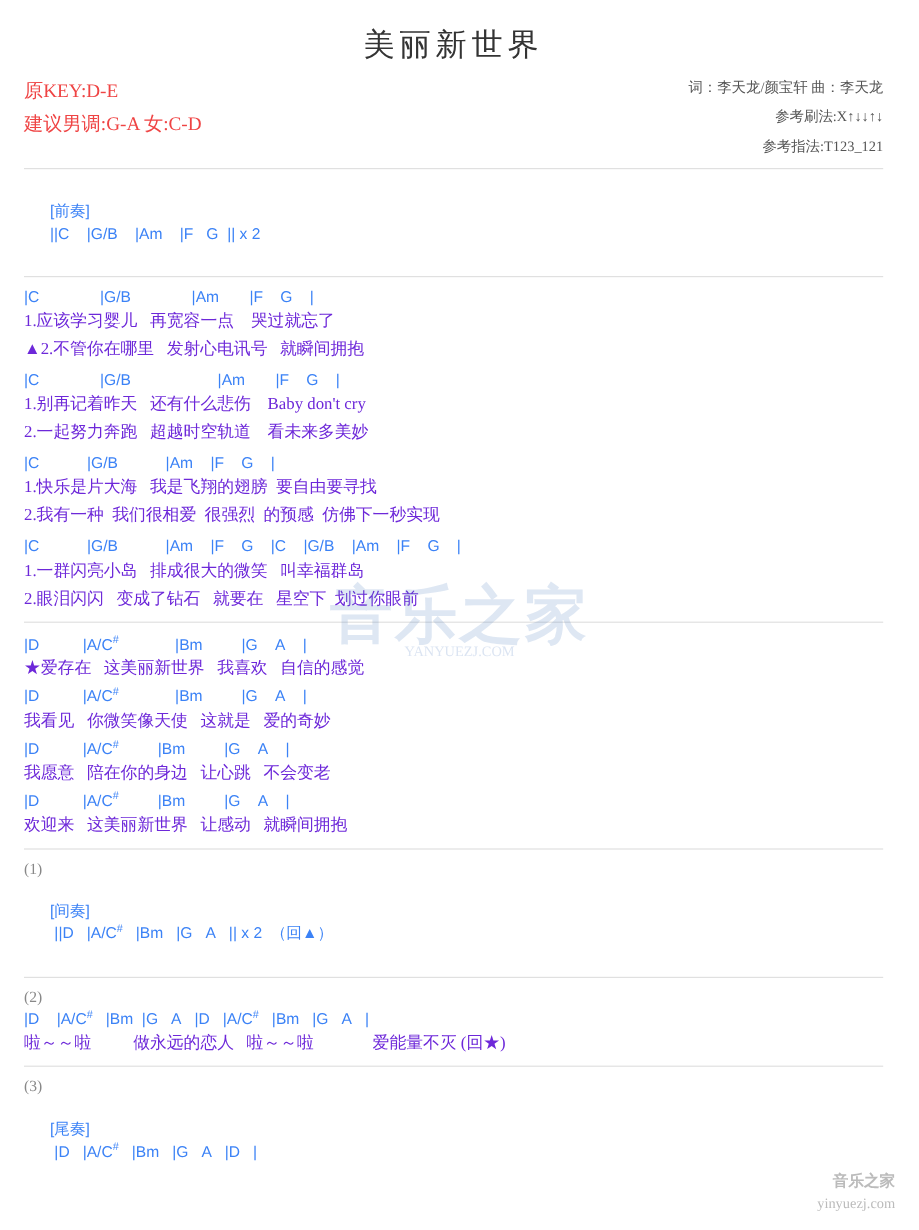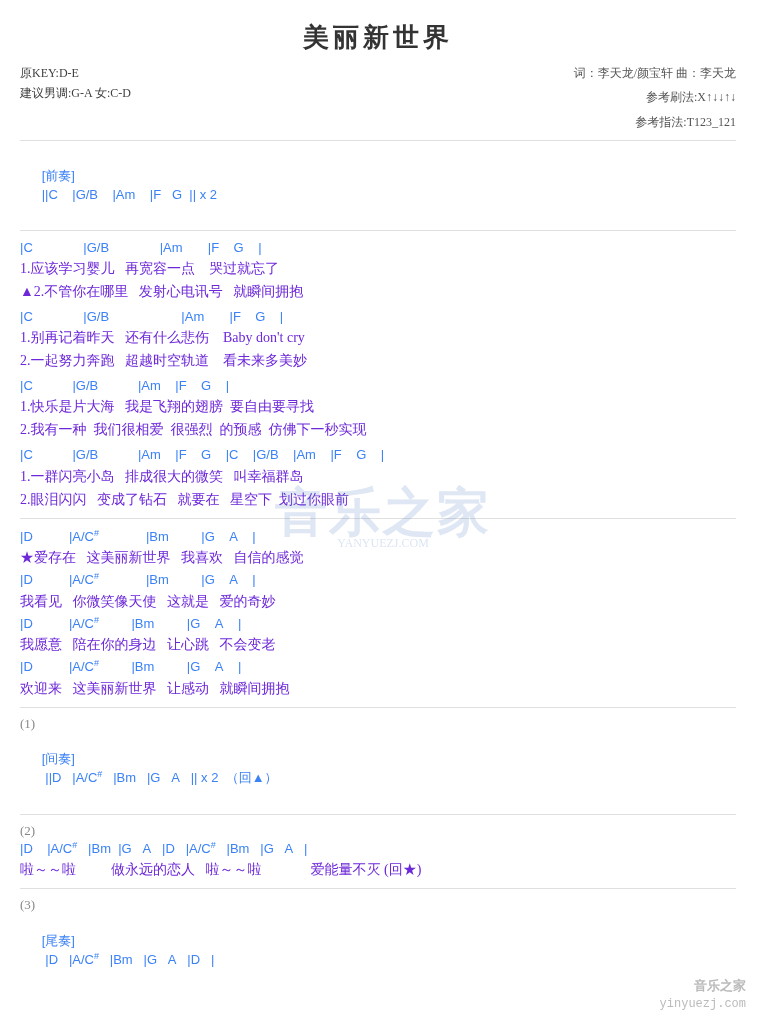--- a/index.html
+++ b/index.html
@@ -13,33 +13,33 @@
       width: 766px;
       min-height: 1025px;
       background: #fff;
       margin: 0 auto;
       padding: 20px 30px 20px 20px;
       position: relative;
     }
     .title {
       text-align: center;
       font-size: 26px;
-      font-weight: bold;
+      font-weight: normal;
       color: #333;
       margin-bottom: 8px;
       letter-spacing: 4px;
     }
     .header-info {
       display: flex;
       justify-content: space-between;
       margin-bottom: 8px;
     }
     .header-left {
-      font-size: 12px;
-      color: #404040;
+      font-size: 16px;
+      color: #ef4444;
       line-height: 1.7;
     }
     .header-right {
       font-size: 12px;
       color: #555;
       text-align: left;
       line-height: 1.7;
     }
     .header-right-top {
       text-align: right;
@@ -95,21 +95,20 @@
       color: rgba(74, 122, 191, 0.2);
       white-space: nowrap;
       pointer-events: none;
       z-index: 10;
     }
     .footer-url {
       font-size: 12px;
       color: #bbb;
       text-align: right;
       margin-top: 2px;
-      font-family: Liberation Mono, monospace;
     }
     sup {
       font-size: 9px;
     }
     .paren-num { color: #888; font-size: 13px; }
   </style>
 </head>
 <body>
 
 <div class="page">

